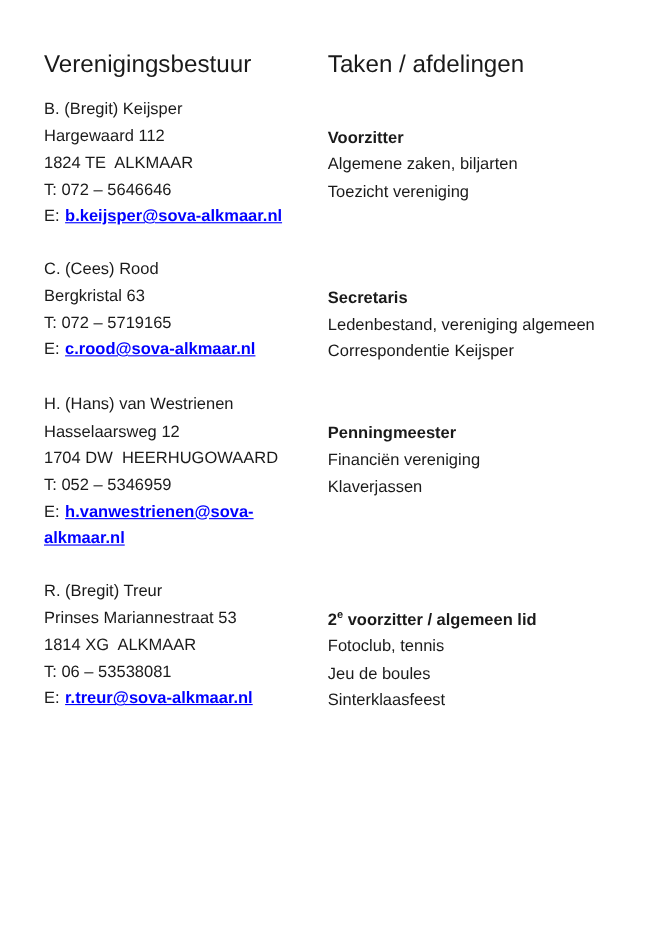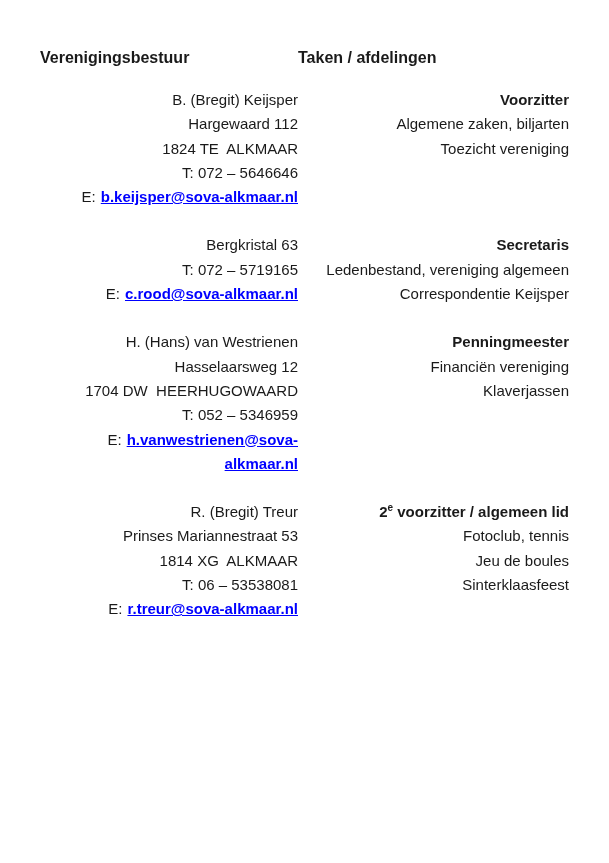--- a/index.html
+++ b/index.html
@@ -14,28 +14,28 @@
     font-size: 15px;
     line-height: 24.3px;
     color: var(--text-color);
     overflow: hidden;
   }
   .row { display: flex; }
   .col-left { width: 258px; flex-shrink: 0; }
   .col-right { flex: 1; min-width: 0; }
   .header-row { margin-bottom: 16px; }
   .col-title {
-    font-size: 16px;
+    font-size: 22px;
     line-height: 28px;
-    font-weight: 700;
+    font-weight: 400;
     margin: 0;
   }
   .person-block { margin-bottom: 24px; }
-  .line { white-space: pre-wrap; text-align: right; }
-  .role-line { font-weight: 700; }
+  .line { white-space: pre-wrap; }
+  .role-line { font-weight: 700; margin-top: 26px; }
   .role-line sup { font-size: 10px; line-height: 0; }
   .email-label { margin-right: 5px; }
   .email-link {
     color: var(--link-color);
     text-decoration: underline;
     cursor: pointer;
     font-weight: bold;
   }
 </style>
 </head>
@@ -62,20 +62,21 @@
     </div>
     <div class="col-right">
       <div class="line role-line"><span>Voorzitter</span><sup></sup><span></span></div>
       <div class="line">Algemene zaken, biljarten</div>
       <div class="line">Toezicht vereniging</div>
     </div>
   </div>
 
   <div class="row person-block">
     <div class="col-left">
+      <div class="line">C. (Cees) Rood</div>
       <div class="line">Bergkristal 63</div>
       <div class="line">T: 072 – 5719165</div>
       <div class="line"><span class="email-label">E:</span><a class="email-link" href="#">c.rood@sova-alkmaar.nl</a></div>
     </div>
     <div class="col-right">
       <div class="line role-line"><span>Secretaris</span><sup></sup><span></span></div>
       <div class="line">Ledenbestand, vereniging algemeen</div>
       <div class="line">Correspondentie Keijsper</div>
     </div>
   </div>

